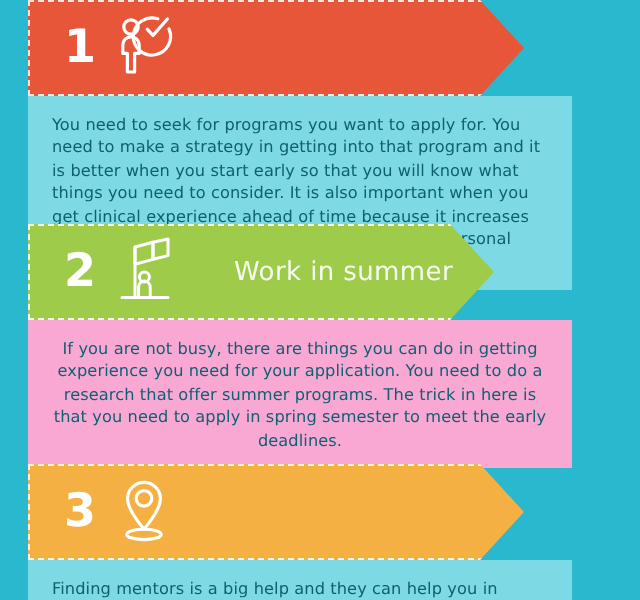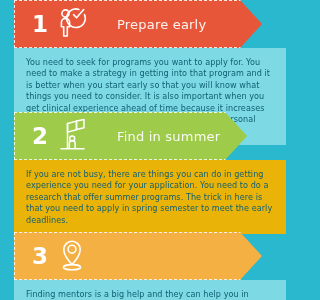--- a/index.html
+++ b/index.html
@@ -88,21 +88,20 @@
       <div class="banner-inner">
         <span class="num">1</span>
         <span class="bicon">
           <svg viewBox="0 0 34 38" fill="none" stroke="#ffffff" stroke-width="1.6" stroke-linecap="round" stroke-linejoin="round">
             <circle cx="10.5" cy="8.5" r="3.6"></circle>
             <path d="M6.4 17.5a4.1 4.1 0 0 1 8.2 0v4.2h-2.3V31h-3.6v-9.3H6.4z"></path>
             <path d="M29.5 9.5a9.3 9.3 0 1 1-5.6-5.1"></path>
             <path d="M18.6 9.6l2.9 3.1 7.2-8.2"></path>
           </svg>
         </span>
-        <span class="btitle">Prepare early</span>
       </div>
     </div>
     <div class="panel" style="background: rgb(125, 217, 228);">
       <p style="color: rgb(15, 95, 114);">You need to seek for programs you want to apply for. You need to make a strategy in getting into that program and it is better when you start early so that you will know what things you need to consider. It is also important when you get clinical experience ahead of time because it increases your chance to be accepted. Start writing your personal statement for PA school.</p>
     </div>
   </div>
 
   <div class="step" id="step2" style="top:112px;">
     <div class="banner">
       <div class="banner-shape" id="shape2" style="background: rgb(158, 203, 74); width: 233px;"></div>
@@ -111,24 +110,24 @@
         <span class="bicon">
           <svg viewBox="0 0 34 38" fill="none" stroke="#ffffff" stroke-width="1.5" stroke-linecap="round" stroke-linejoin="round">
             <path d="M12.5 6.5l9-2.4v8.6l-9 2.4z"></path>
             <path d="M21.5 4.1l7.5-1.6v8.3l-7.5 1.8z"></path>
             <path d="M12.5 6.5V31"></path>
             <circle cx="17.2" cy="21.5" r="2.5"></circle>
             <path d="M14.3 31v-4.6a2.9 2.9 0 0 1 5.8 0V31"></path>
             <path d="M6 31.8h23"></path>
           </svg>
         </span>
-        <span class="btitle">Find in summer</span>
+        <span class="btitle">Work in summer</span>
       </div>
     </div>
-    <div class="panel" style="background: #eab308;">
+    <div class="panel" style="background: #f9a8d4; text-align: center;">
       <p style="color: rgb(15, 95, 114);">If you are not busy, there are things you can do in getting experience you need for your application. You need to do a research that offer summer programs. The trick in here is that you need to apply in spring semester to meet the early deadlines.</p>
     </div>
   </div>
 
   <div class="step" id="step3" style="top:232px;">
     <div class="banner">
       <div class="banner-shape" id="shape3" style="background: rgb(244, 176, 66); width: 248px;"></div>
       <div class="banner-inner">
         <span class="num">3</span>
         <span class="bicon">

